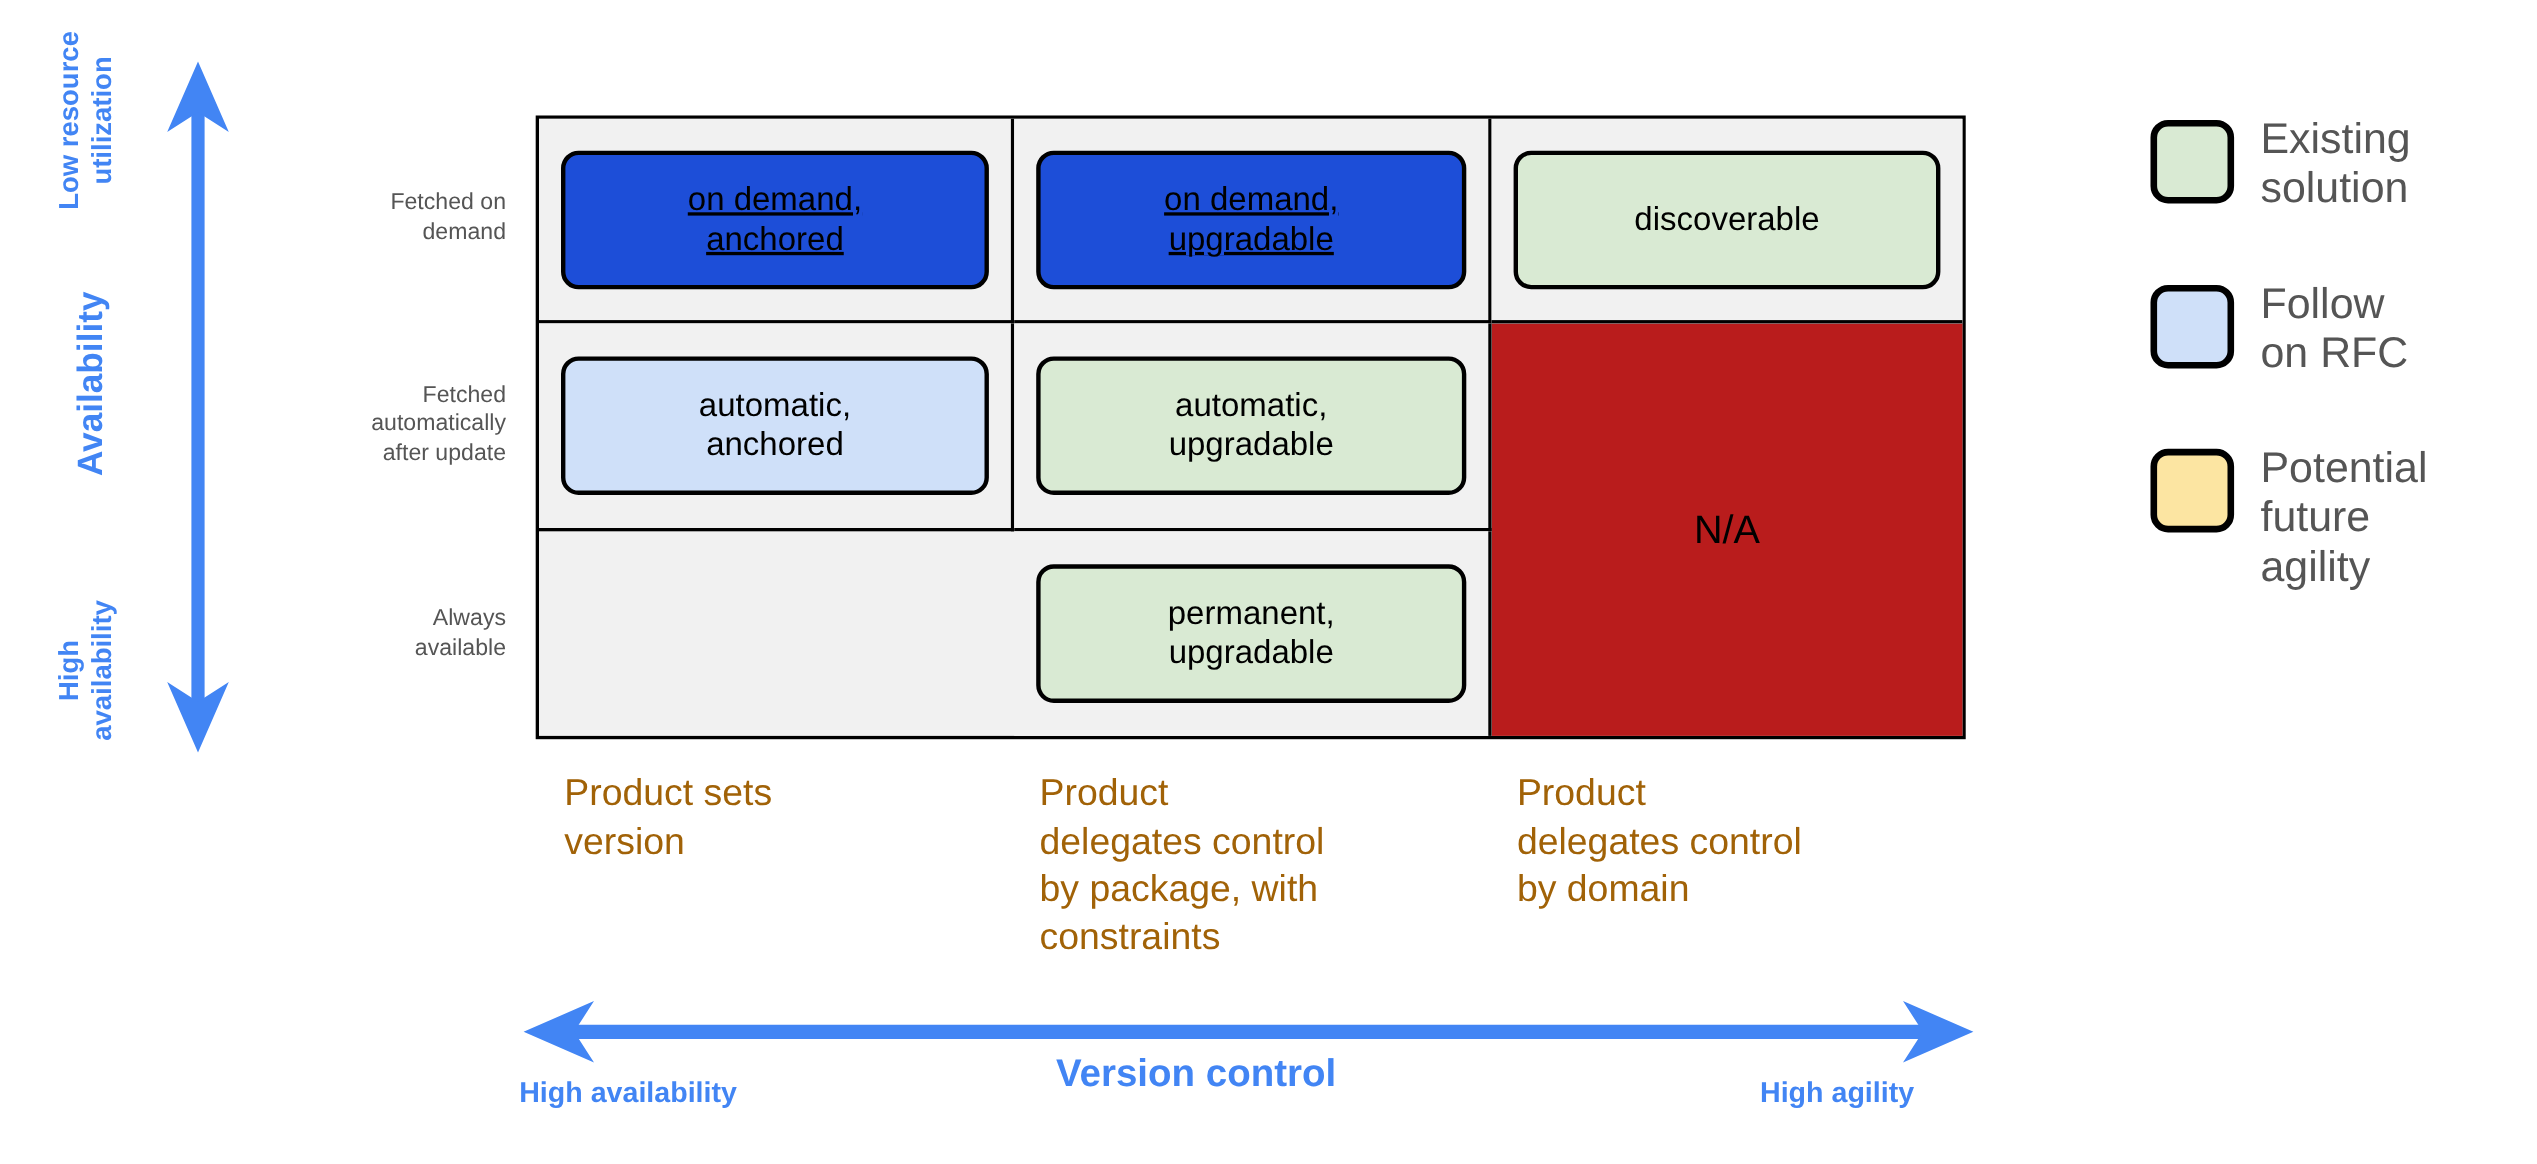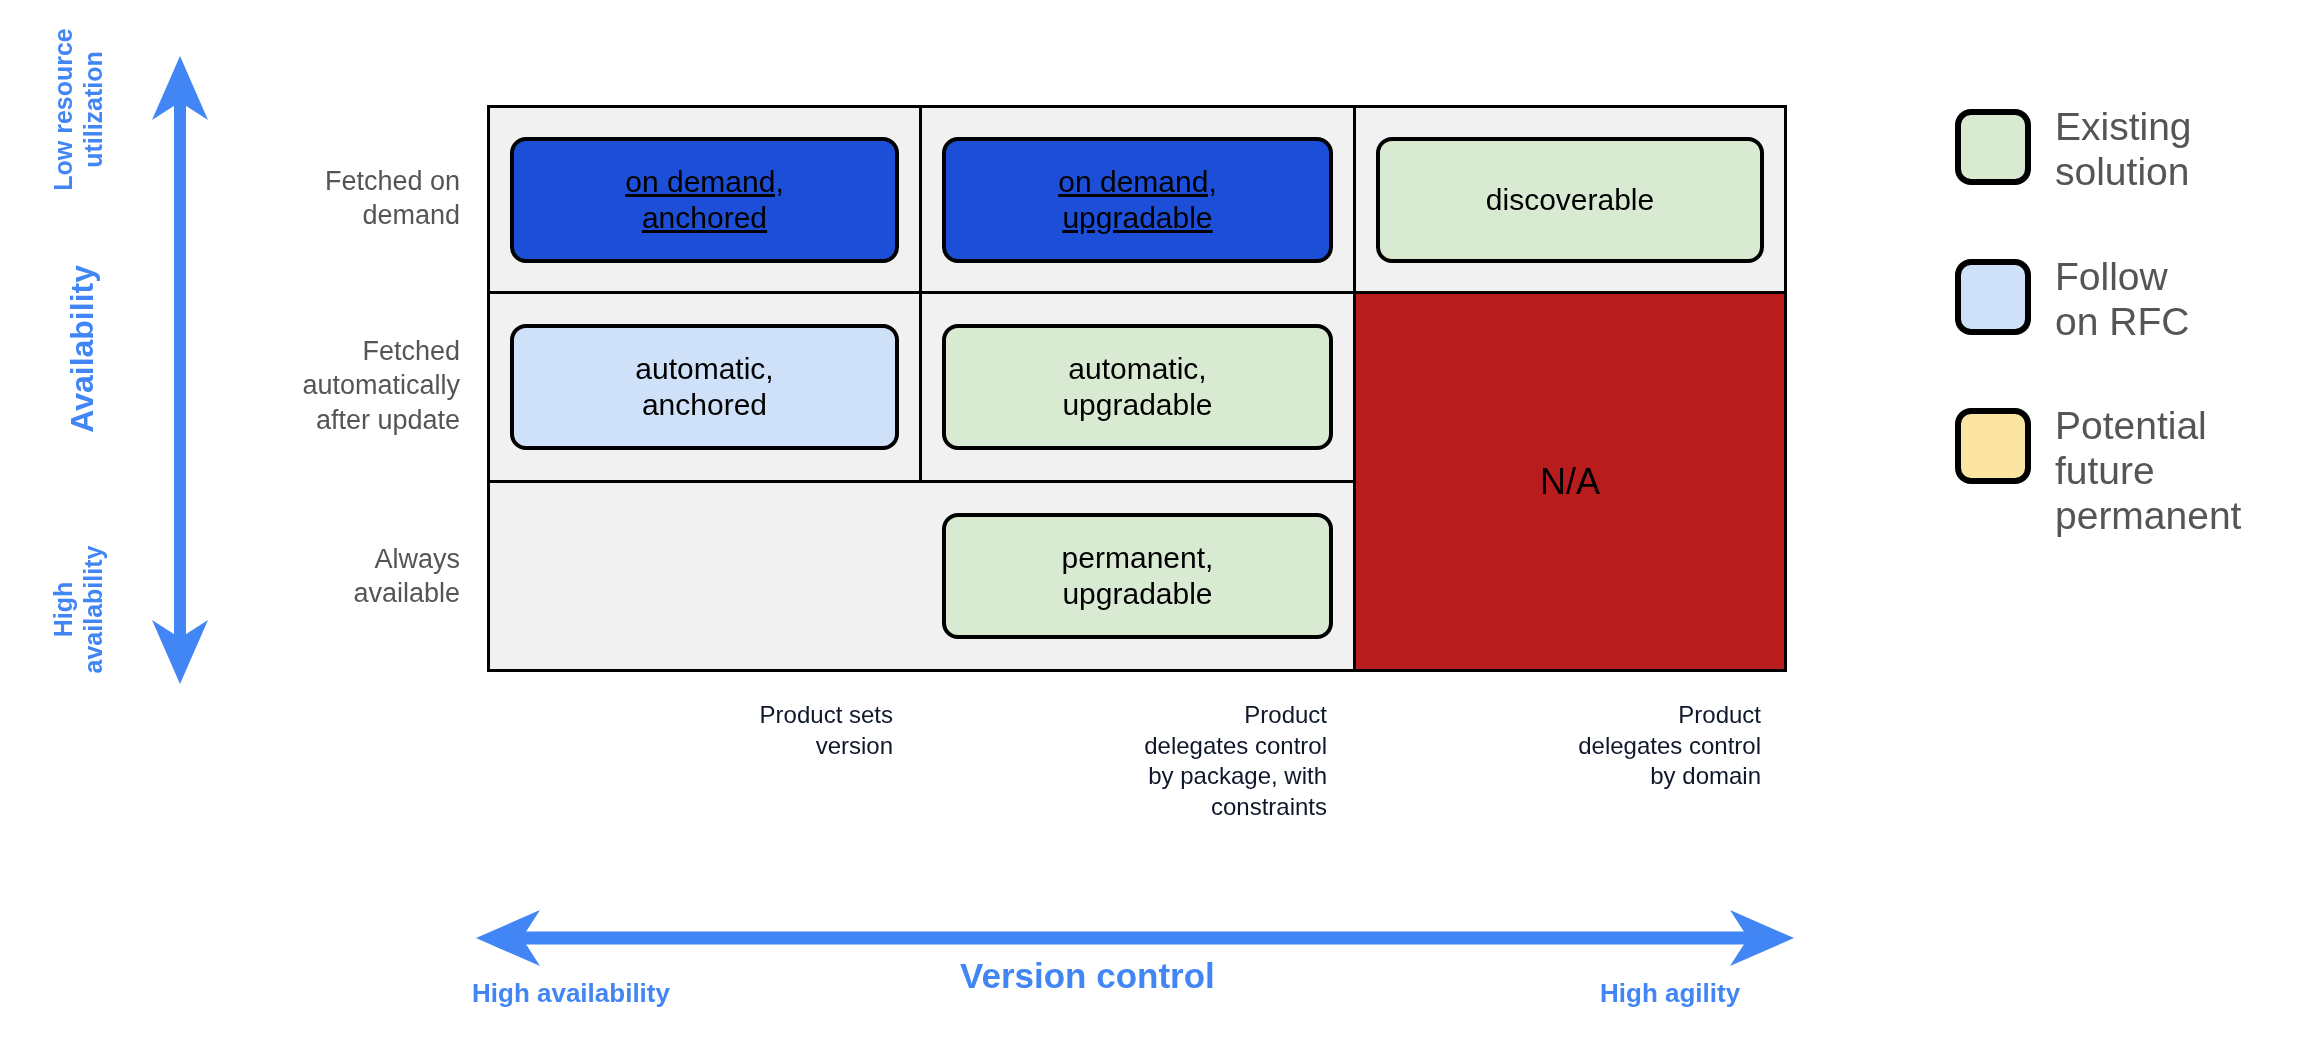--- a/index.html
+++ b/index.html
@@ -16,21 +16,21 @@
   .yaxis-cap { position: absolute; font-size: 25px; font-weight: 700; color: #4285f4;
                line-height: 1.18; text-align: center; white-space: pre-line;
                transform-origin: 50% 50%; }
   .yaxis-top   { left: -22px;  top: 80px;  width: 200px; transform: rotate(-90deg); }
   .yaxis-mid   { left: -37px;  top: 330px; width: 240px; transform: rotate(-90deg);
                  font-size: 32px; }
   .yaxis-bot   { left: -22px;  top: 580px; width: 200px; transform: rotate(-90deg); }
 
   
   .rowlabel { position: absolute; right: 0; width: 210px; text-align: right;
-              font-size: 27px; color: #555555; line-height: 1.27; white-space: pre-line; }
+              font-size: 21px; color: #555555; line-height: 1.27; white-space: pre-line; }
   .rowlabels-col { position: absolute; left: 245px; top: 105px; width: 215px; height: 567px; }
 
   
   .matrix { position: absolute; left: 487px; top: 105px; width: 1300px; height: 567px;
             border: 3px solid #000000; background: #f1f1f1;
             display: grid;
             grid-template-columns: 432px 434px 1fr;
             grid-template-rows: 186px 189px 1fr; }
   .cell { position: relative; border-right: 3px solid #000; border-bottom: 3px solid #000;
           background: #f1f1f1; display: flex; flex-direction: column;
@@ -49,21 +49,21 @@
   .chip-yellow { background: #1d4ed8; text-decoration: underline; }
 
   .na-cell { grid-column: 3; grid-row: 2 / span 2; background: #919191;
              border-right: none; border-bottom: none;
              display: flex; align-items: center; justify-content: center;
              font-size: 36px; color: #000000; }
 
   
   .collabels { position: absolute; left: 487px; top: 700px; width: 1300px; height: 190px;
                display: grid; grid-template-columns: 432px 434px 1fr; }
-  .collabel { text-align: right; font-size: 24px; color: #0f172a; line-height: 1.28;
+  .collabel { text-align: left; font-size: 34px; color: #a16207; line-height: 1.28;
               white-space: pre-line; padding: 0 26px; }
 
   
   .xaxis-arrow { position: absolute; left: 470px; top: 905px; width: 1330px; height: 66px; }
   .xaxis-lbl { position: absolute; font-size: 26px; font-weight: 700; color: #4285f4;
                white-space: nowrap; }
   .xaxis-left  { left: 472px;  top: 978px; }
   .xaxis-mid   { left: 960px;  top: 920px; font-size: 35px; margin-top: 36px; }
   .xaxis-right { left: 1600px; top: 978px; }
 
@@ -160,17 +160,17 @@
       </div>
       <div class="legend-item">
         <div class="legend-swatch" style="background: rgb(207, 224, 249);"></div>
         <div class="legend-label">Follow
 on RFC</div>
       </div>
       <div class="legend-item">
         <div class="legend-swatch" style="background: rgb(252, 229, 162);"></div>
         <div class="legend-label">Potential
 future
-permanent</div>
+agility</div>
       </div>
     </div>
 
 </div>
 
 </body></html>

